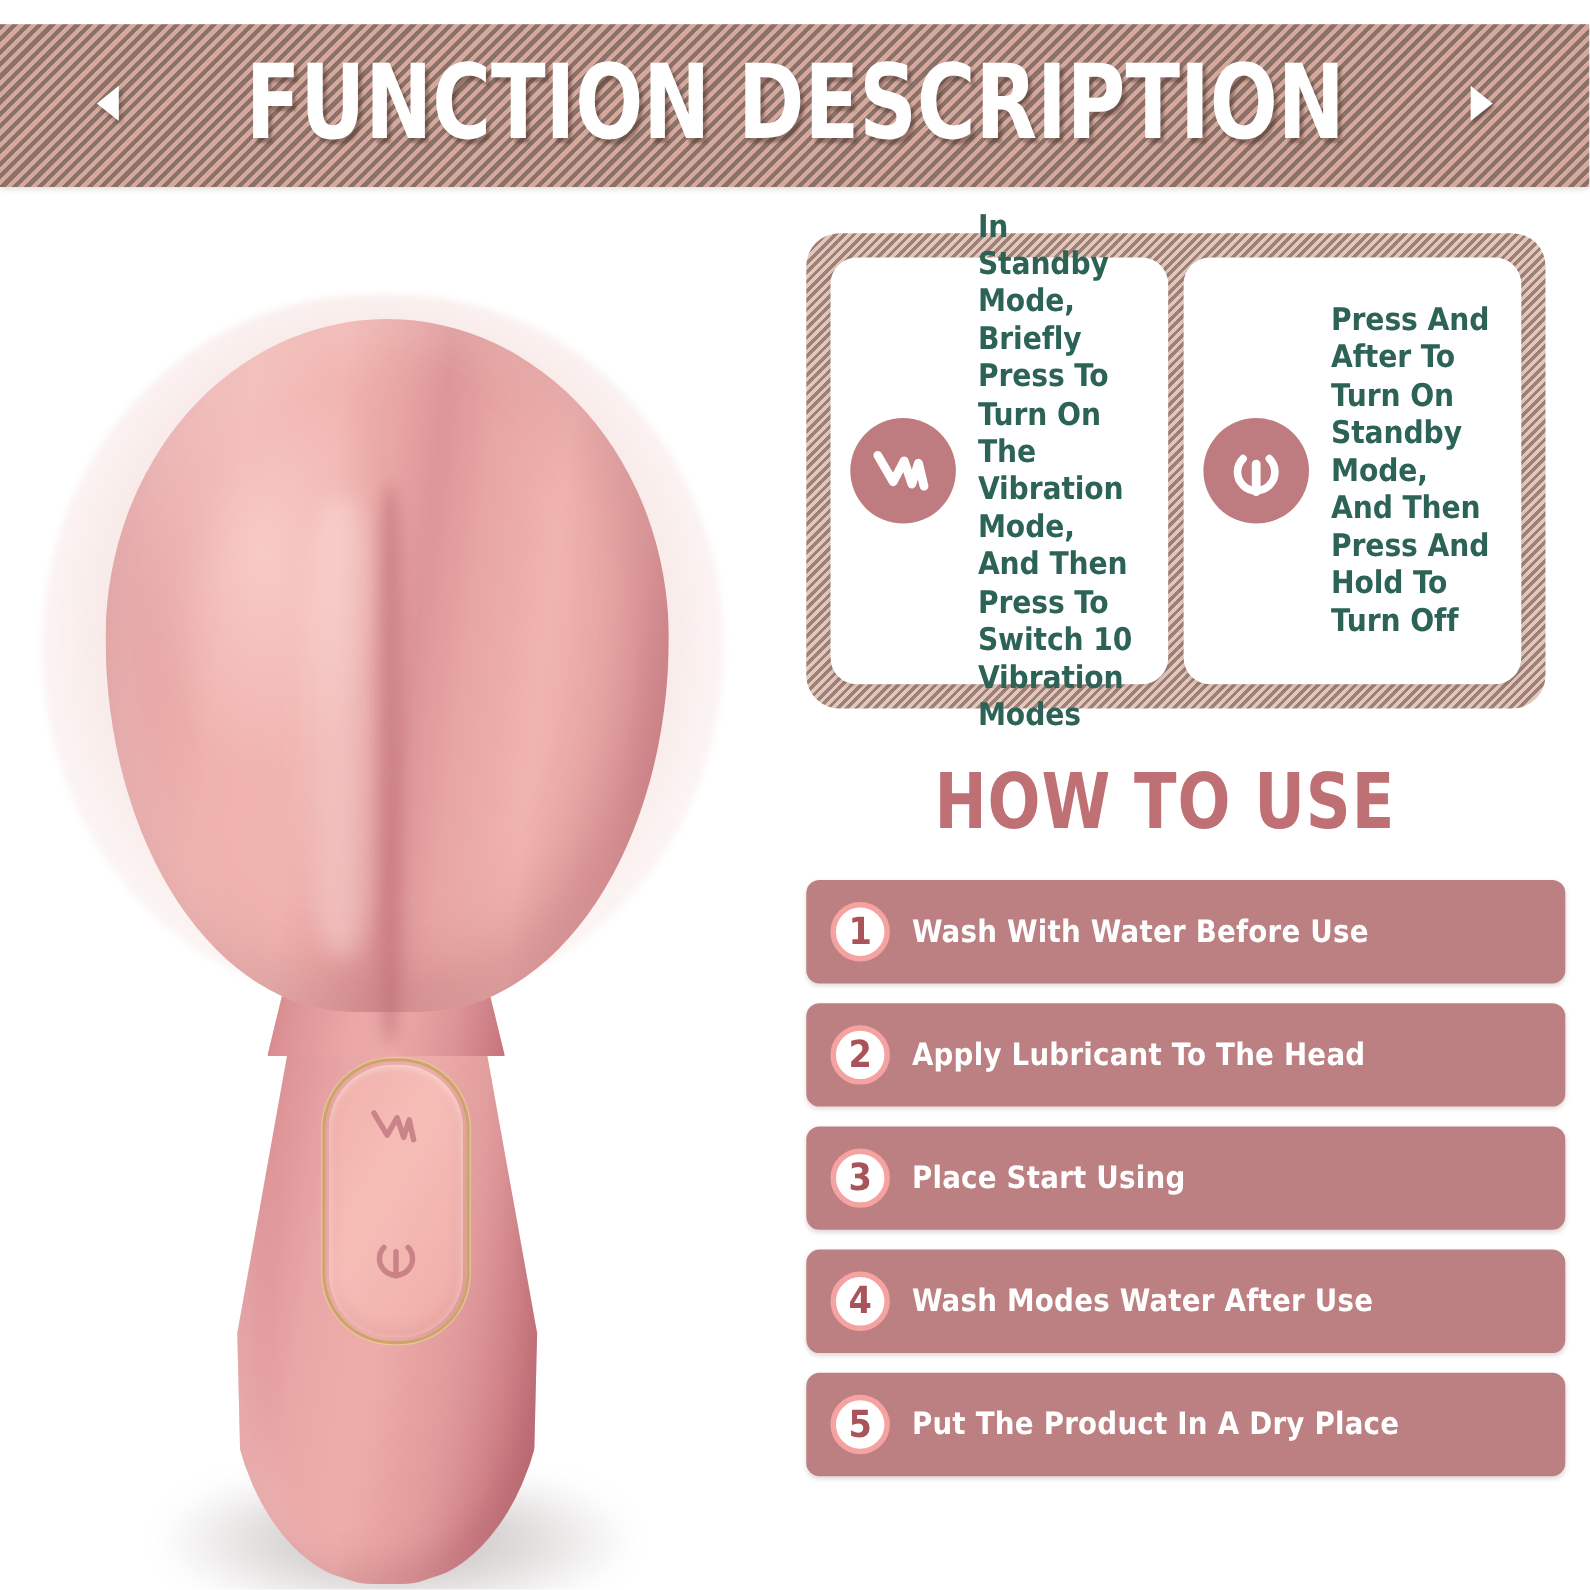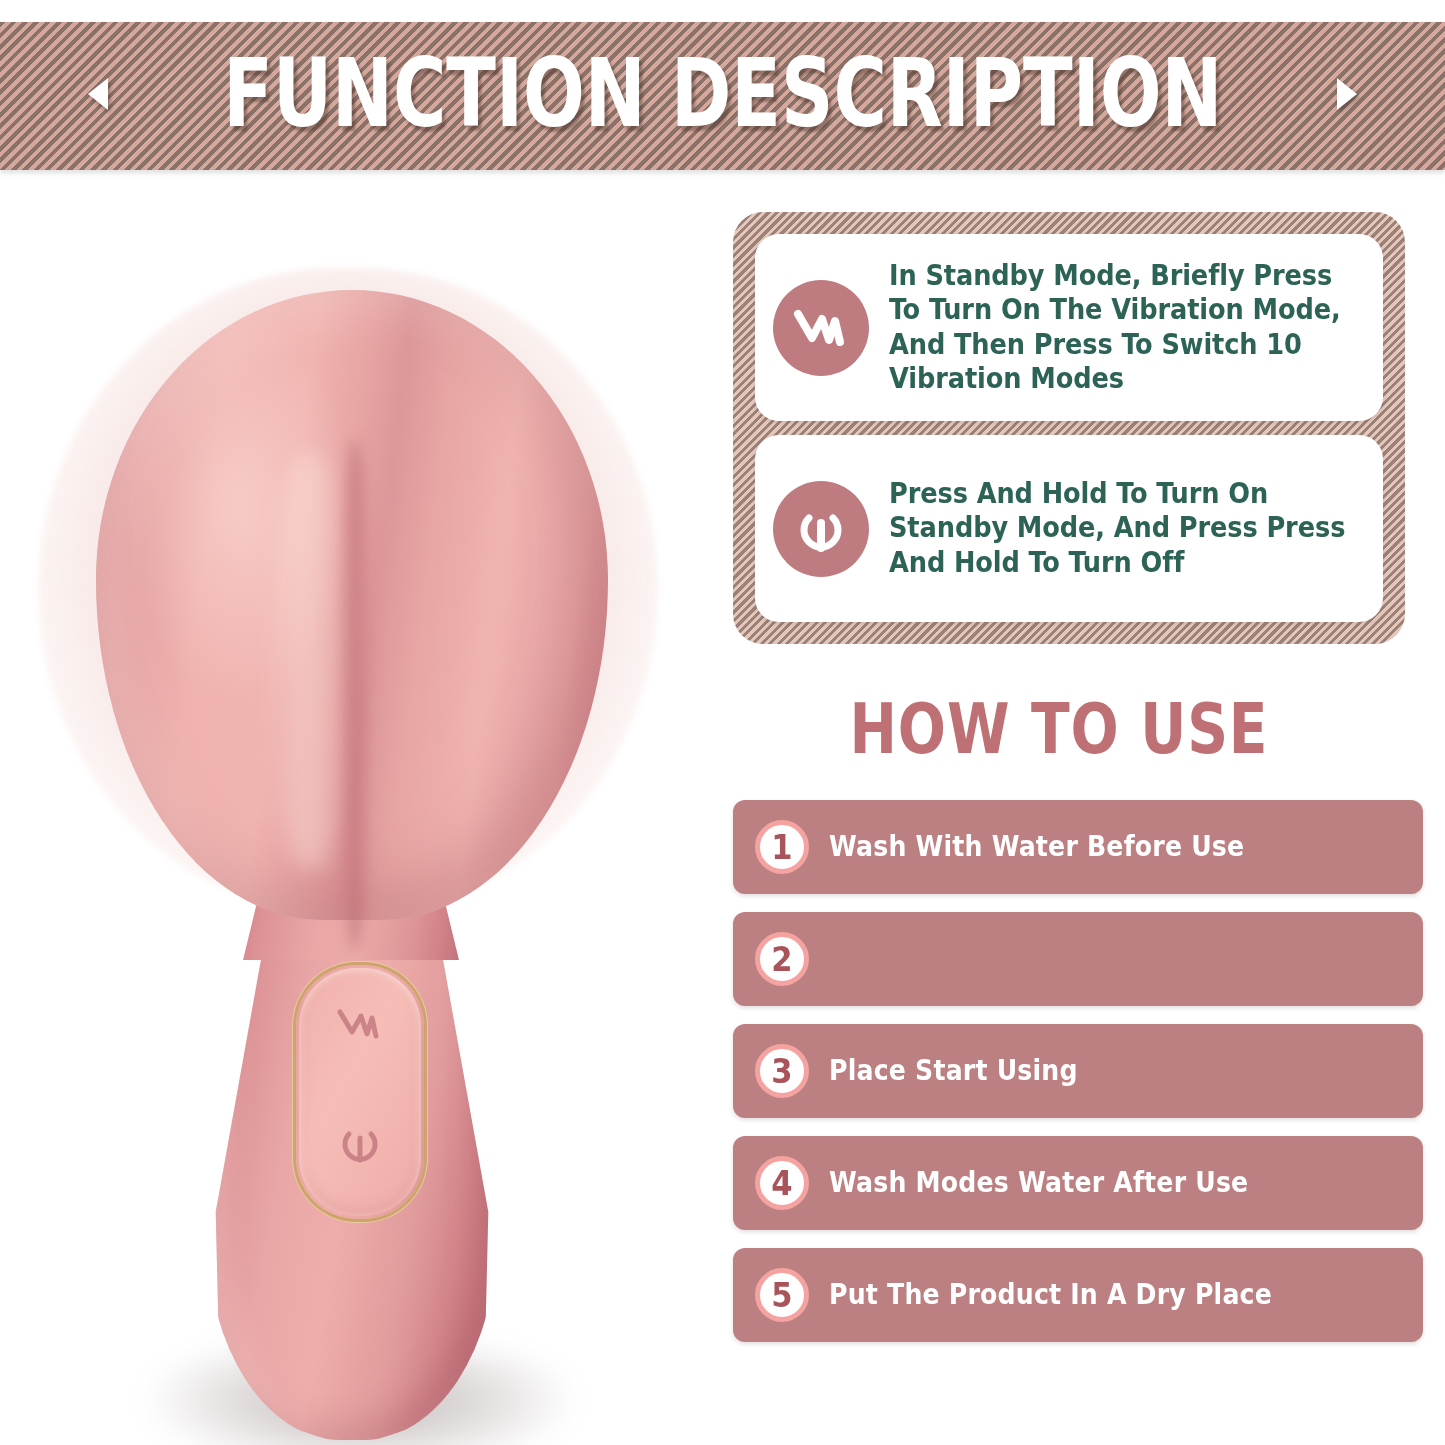--- a/index.html
+++ b/index.html
@@ -235,21 +235,21 @@
     height: 432px;
     border-radius: 30px;
     background-image: repeating-linear-gradient(
       135deg,
       #9d8176 0px, #9d8176 3px,
       #e3c7bd 3px, #e3c7bd 6px
     );
     padding: 22px;
     box-sizing: border-box;
     display: flex;
-    flex-direction: column;
+    flex-direction: row;
     justify-content: space-between;
     gap: 14px;
   }
   .fn-card {
     background: #ffffff;
     border-radius: 24px;
     flex: 1 1 0;
     display: flex;
     align-items: center;
     gap: 20px;
@@ -390,36 +390,37 @@
       <div class="fn-text">In Standby Mode, Briefly Press To Turn On The Vibration Mode, And Then Press To Switch 10 Vibration Modes</div>
     </div>
 
     <div class="fn-card">
       <div class="fn-icon">
         <svg width="58" height="62" viewBox="0 0 58 62" fill="none">
           <path d="M17 20 A17 17 0 1 0 41 20" stroke="#ffffff" stroke-width="7" stroke-linecap="round"></path>
           <line x1="29" y1="25" x2="29" y2="50" stroke="#ffffff" stroke-width="8" stroke-linecap="round"></line>
         </svg>
       </div>
-      <div class="fn-text">Press And Hold To Turn On Standby Mode, And Press Press And Hold To Turn Off</div>
+      <div class="fn-text">Press And After To Turn On Standby Mode, And Then Press And Hold To Turn Off</div>
     </div>
 
   </div>
 
   <div class="howto-heading">HOW TO USE</div>
 
   <div class="steps">
 
     <div class="step">
       <div class="step-num">1</div>
       <div class="step-label">Wash With Water Before Use</div>
     </div>
 
     <div class="step">
       <div class="step-num">2</div>
+      <div class="step-label">Apply Lubricant To The Head</div>
     </div>
 
     <div class="step">
       <div class="step-num">3</div>
       <div class="step-label">Place Start Using</div>
     </div>
 
     <div class="step">
       <div class="step-num">4</div>
       <div class="step-label">Wash Modes Water After Use</div>

